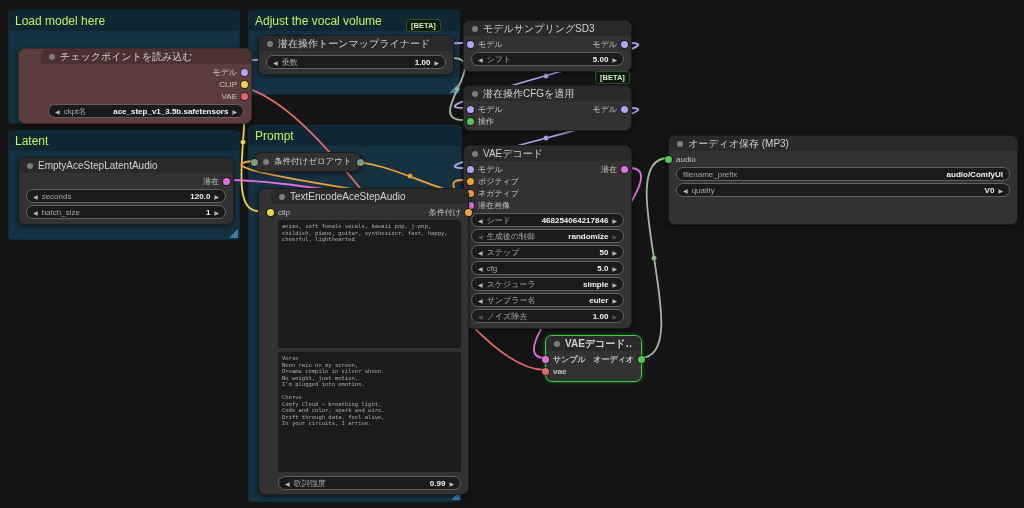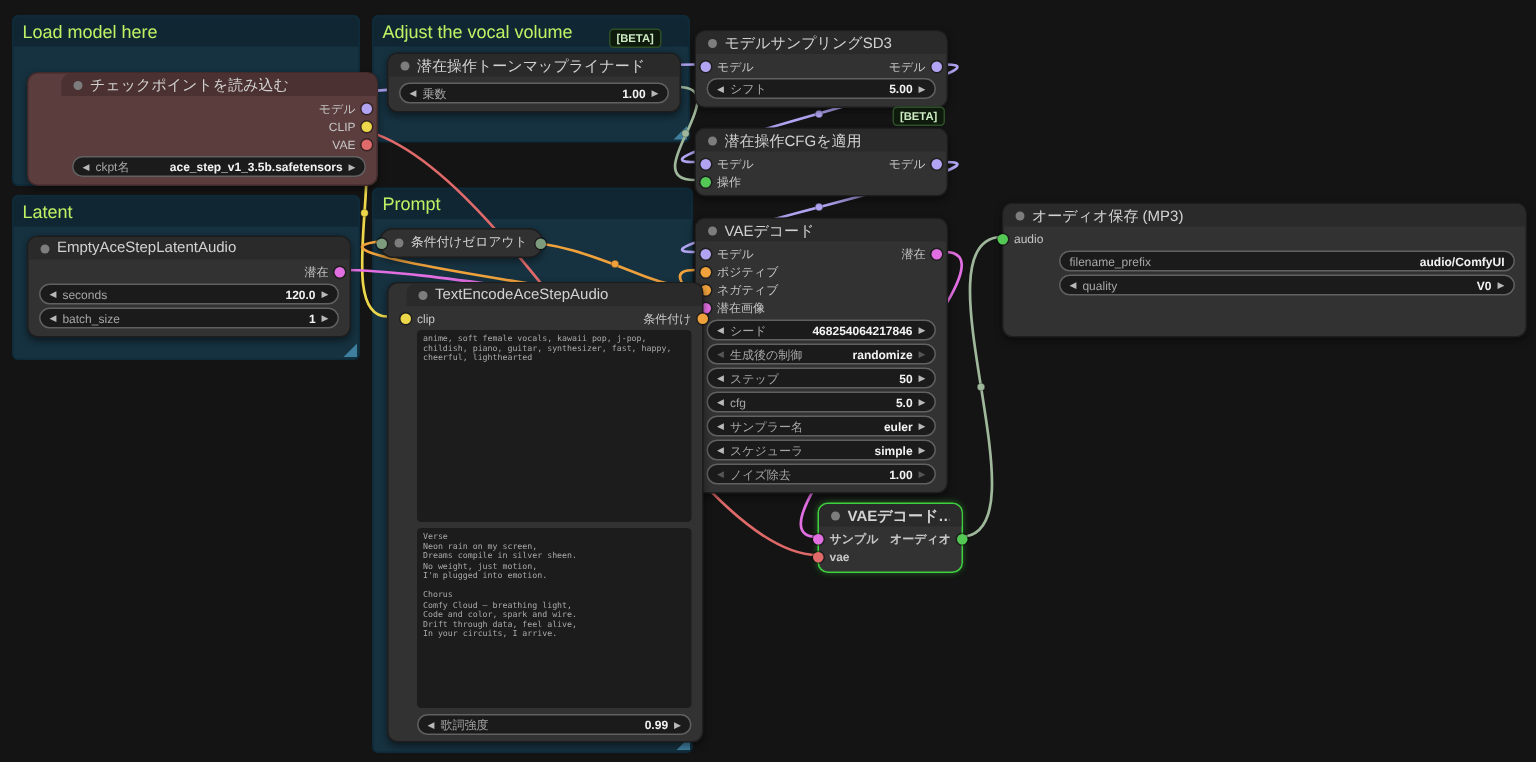--- a/index.html
+++ b/index.html
@@ -302,28 +302,28 @@
             <span class="arrow">▶</span>
           </div>
           <div class="widget">
             <span class="arrow">◀</span>
             <span class="wlabel">cfg</span>
             <span class="wvalue">5.0</span>
             <span class="arrow">▶</span>
           </div>
           <div class="widget">
             <span class="arrow">◀</span>
+            <span class="wlabel">スケジューラ</span>
+            <span class="wvalue">simple</span>
+            <span class="arrow">▶</span>
+          </div>
+          <div class="widget">
+            <span class="arrow">◀</span>
             <span class="wlabel">サンプラー名</span>
             <span class="wvalue">euler</span>
-            <span class="arrow">▶</span>
-          </div>
-          <div class="widget">
-            <span class="arrow">◀</span>
-            <span class="wlabel">スケジューラ</span>
-            <span class="wvalue">simple</span>
             <span class="arrow">▶</span>
           </div>
           <div class="widget dim">
             <span class="arrow">◀</span>
             <span class="wlabel">ノイズ除去</span>
             <span class="wvalue">1.00</span>
             <span class="arrow">▶</span>
           </div>
         </div>
     </div>
@@ -414,21 +414,21 @@
     <div class="node-body">
       <div class="slots">
         <div>
             <div class="slot in">
               <span class="dot" style="background: rgb(84, 200, 84);"></span>
               <span class="slot-label">audio</span>
             </div>
           </div>
         <div></div>
       </div>
-      <div class="widgets" style="margin-top:2px;margin-left:30px;">
+      <div class="widgets" style="margin-top:2px;">
           <div class="widget">
             <span class="wlabel">filename_prefix</span>
             <span class="wvalue">audio/ComfyUI</span>
           </div>
           <div class="widget">
             <span class="arrow">◀</span>
             <span class="wlabel">quality</span>
             <span class="wvalue">V0</span>
             <span class="arrow">▶</span>
           </div>

